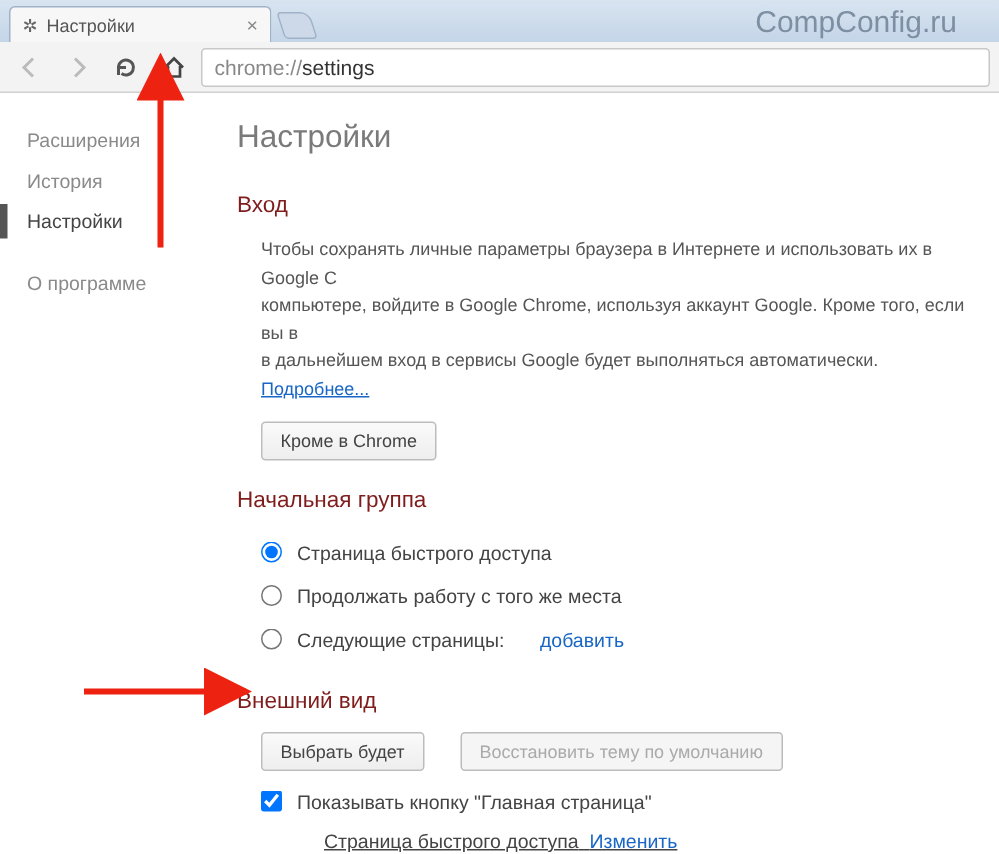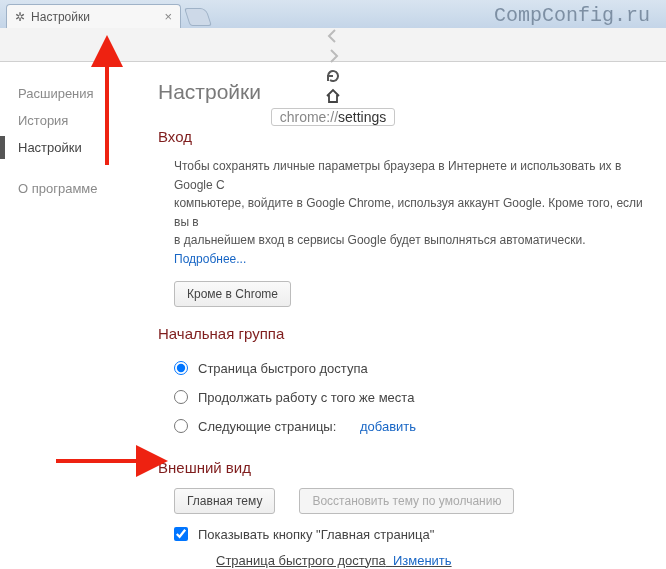--- a/index.html
+++ b/index.html
@@ -49,21 +49,20 @@
   }
   
   .toolbar {
     height: 34px;
     background: #f3f3f3;
     border-bottom: 1px solid #d0d0d0;
     display: flex;
     align-items: center;
     padding: 0 6px;
     gap: 4px;
-    flex-direction: column;
   }
   .navbtn {
     width: 28px; height: 26px;
     display: flex; align-items: center; justify-content: center;
     color: #555;
     border-radius: 3px;
   }
   .navbtn.disabled { color: #bbb; }
   .navbtn svg { width:16px; height:16px; }
   .omnibox {
@@ -75,23 +74,23 @@
     display: flex;
     align-items: center;
     padding: 0 8px;
     font-size: 14px;
     color: #888;
   }
   .omni-strong { color: #333; }
   
   .watermark {
     position: absolute;
-    top: 4px; right: 16px;
+    top: 4px; right: 28px;
     color: #7d8fa3;
-    font-family: Liberation Mono, monospace;
+    font-family: Liberation Sans, sans-serif;
     font-size: 20px;
     pointer-events: none;
   }
   
   .content {
     display: flex;
     height: calc(100% - 62px);
   }
   .sidebar {
     width: 130px;
@@ -140,21 +139,21 @@
     margin: 18px 0 12px 0;
   }
   .desc {
     font-size: 12px;
     color: #555;
     line-height: 1.55;
     margin-bottom: 12px;
     padding-left: 16px;
   }
   .link { color: #1866c5; cursor: pointer; }
-  .link.u { }
+  .link.u { text-decoration: underline; }
   .btn {
     display: inline-block;
     background: linear-gradient(#fafafa,#eee);
     border: 1px solid #bcbcbc;
     border-radius: 3px;
     padding: 5px 12px;
     font-size: 12px;
     color: #444;
     cursor: pointer;
     margin-left: 16px;
@@ -273,21 +272,21 @@
       <label class="opt">
         <input type="radio" name="st" style="">
         <span>Следующие страницы:</span>&nbsp;
         <span class="link">добавить</span>
       </label>
     </div>
 
     
     <div class="section-h">Внешний вид</div>
     <div class="btnrow">
-      <button class="btn">Главная тему</button>
+      <button class="btn">Выбрать будет</button>
       <button class="btn disabled">Восстановить тему по умолчанию</button>
     </div>
     <div class="chklist">
       <label class="opt">
         <input type="checkbox" checked="" style="">
         <span>Показывать кнопку "Главная страница"</span>
       </label>
       <div class="subrow">
         <span>Страница быстрого доступа</span>&nbsp;
         <span class="change-link">Изменить</span>

